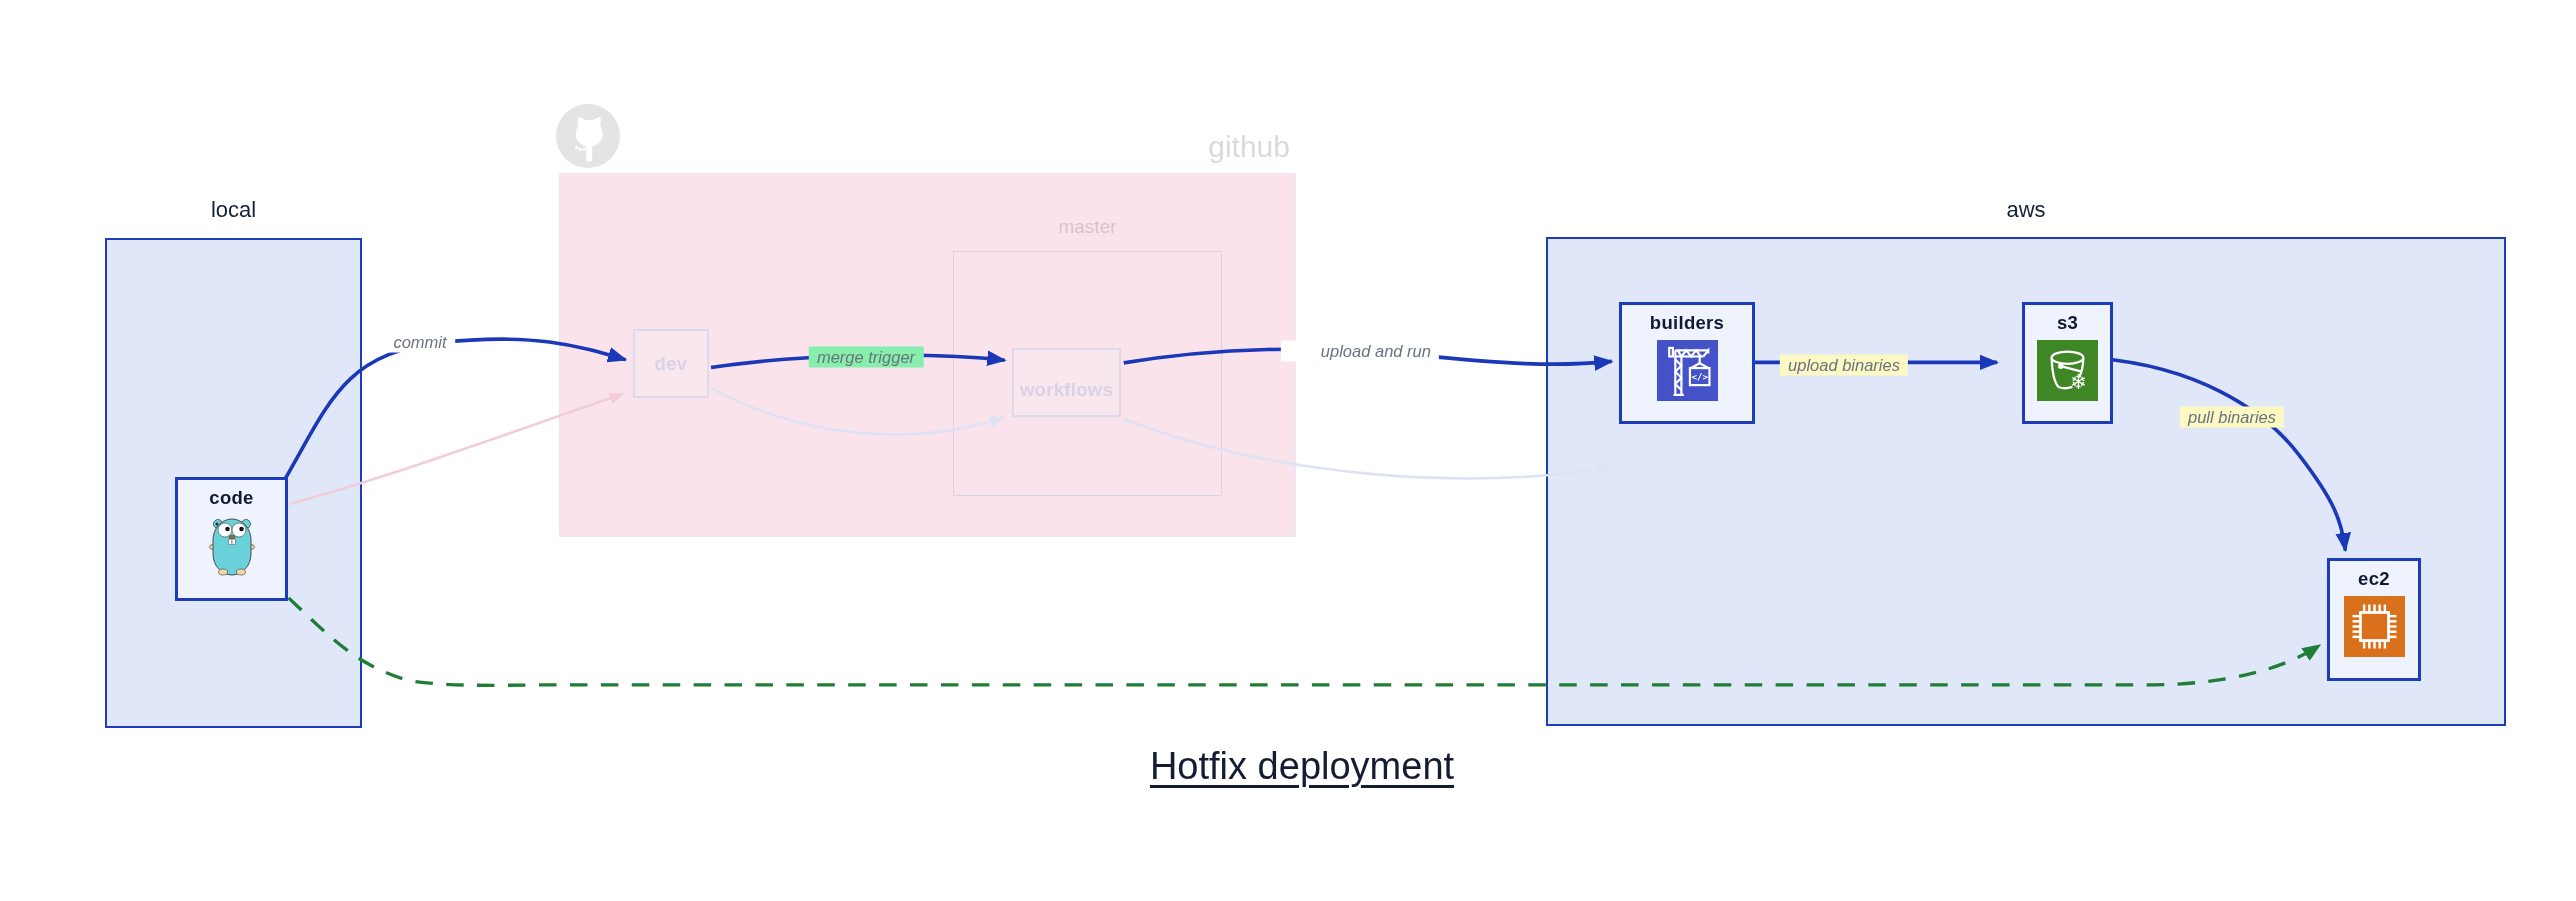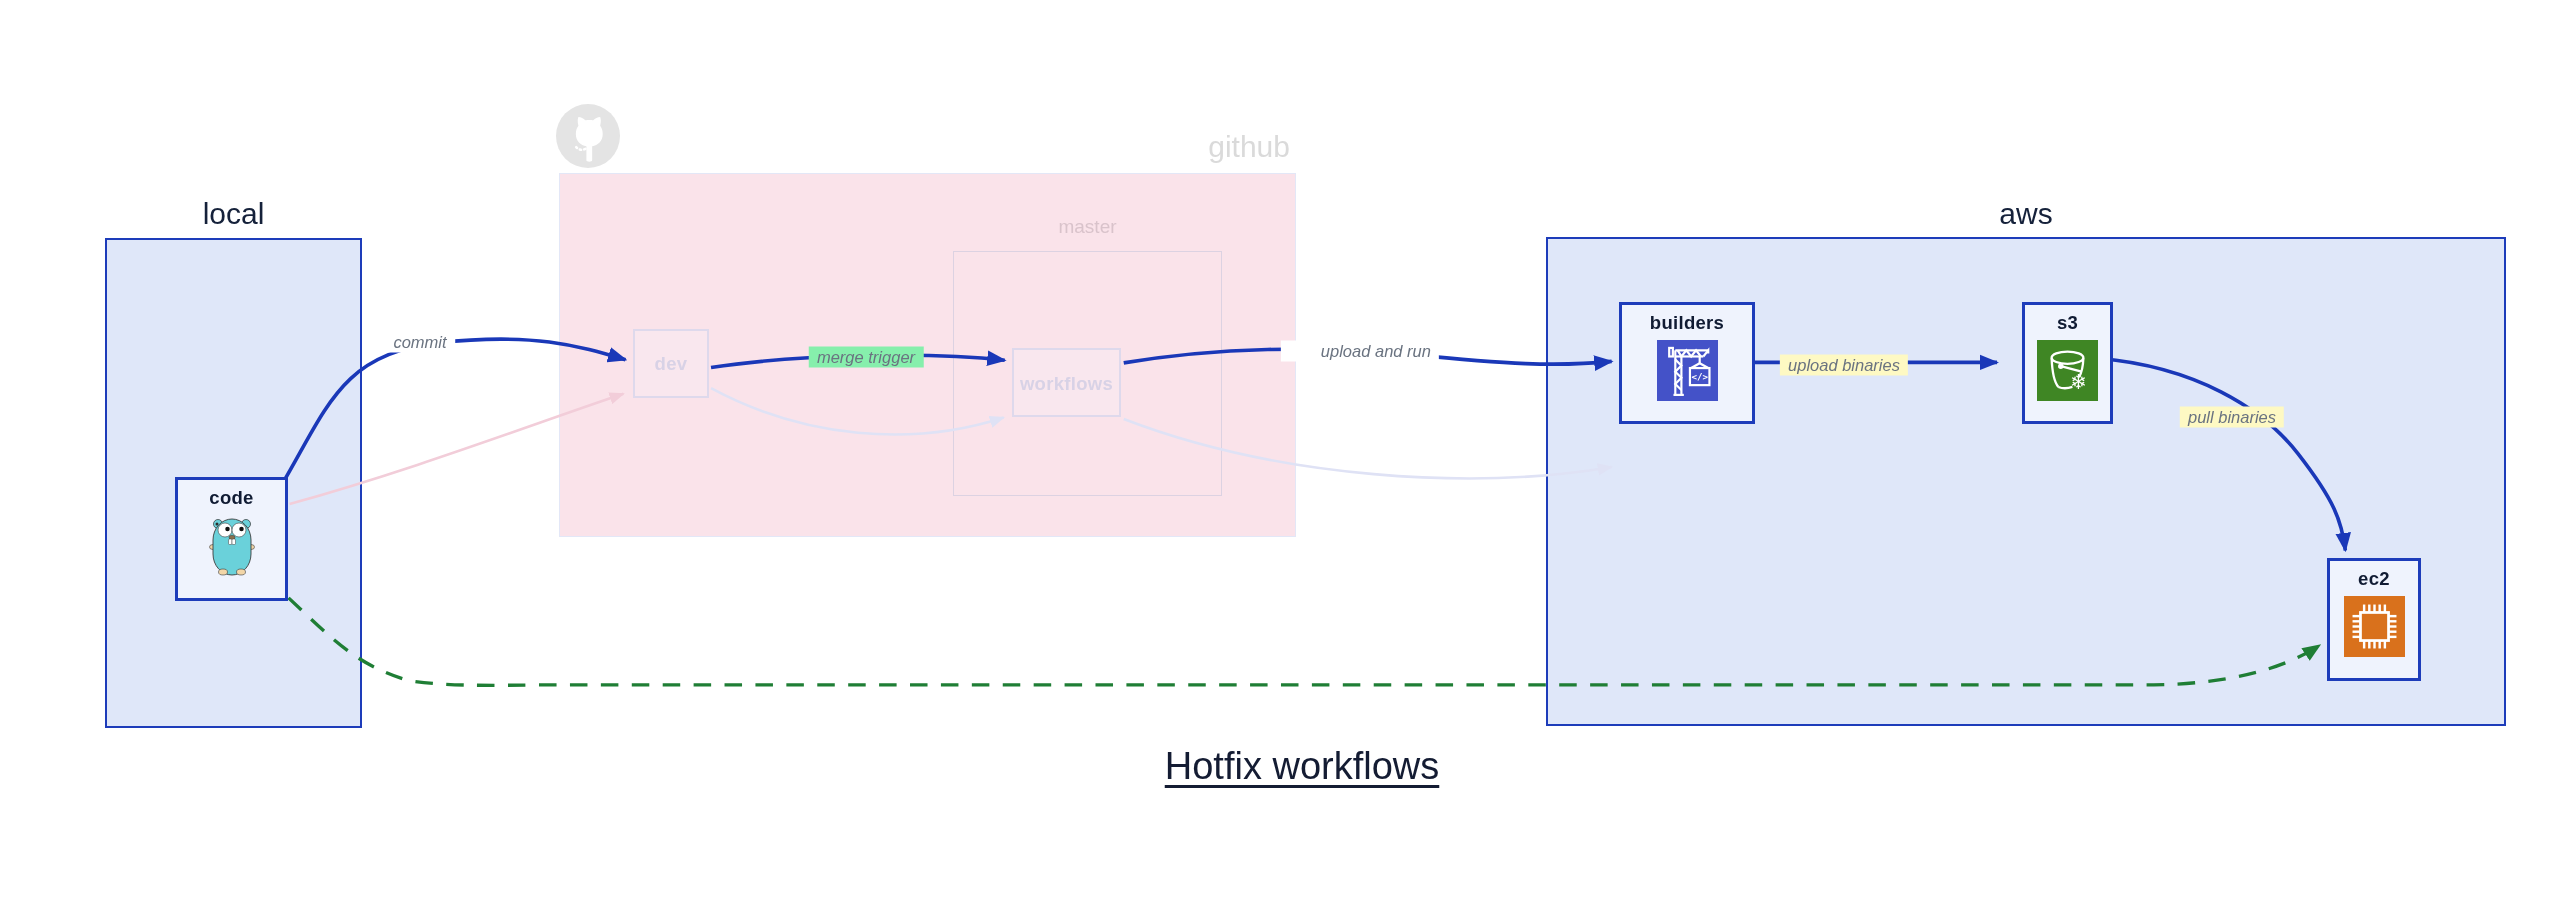--- a/index.html
+++ b/index.html
@@ -6,38 +6,38 @@
   .canvas{
     position:relative;width:2604px;height:902px;background:#ffffff;
     font-family:"Liberation Sans",sans-serif;overflow:hidden;
   }
   
   .group{position:absolute;box-sizing:border-box;z-index:1;}
   .g-local{left:105px;top:238px;width:257px;height:490px;background:#dfe7f9;border:2.6px solid #1d3cba;}
   .g-aws{left:1546px;top:237px;width:960px;height:489px;background:#dfe7f9;border:2.6px solid #1d3cba;}
   .g-github{left:559px;top:173px;width:737px;height:364px;background:#fae3ea;border:1.5px solid #e3e7f7;}
   .g-master{position:absolute;left:393px;top:77px;width:269px;height:245px;border:1.5px solid #dcd2e2;box-sizing:border-box;}
-  .glabel{position:absolute;font-size:30px;color:#15213a;text-align:center;z-index:2;}
+  .glabel{position:absolute;font-size:22px;color:#15213a;text-align:center;z-index:2;}
   .gl-local{left:105px;top:197px;width:257px;}
   .gl-aws{left:1546px;top:197px;width:960px;}
   .gl-github{left:559px;top:130px;width:731px;text-align:right;color:#dadada;font-size:30px;}
   .gl-master{left:953px;top:216px;width:269px;color:#d9c3cb;font-size:19px;}
   
   .node{position:absolute;box-sizing:border-box;display:flex;flex-direction:column;align-items:center;z-index:3;}
   .n-strong{background:#eff3fd;border:3.1px solid #1d3cba;}
   .n-faded{background:#f9e7ee;border:2.1px solid #ded9ec;}
   .n-code{left:175px;top:477px;width:113px;height:124px;}
   .n-builders{left:1619px;top:302px;width:136px;height:122px;}
   .n-s3{left:2006px;top:302px;width:91px;height:122px;margin-left:16px;}
   .n-ec2{left:2327px;top:558px;width:94px;height:123px;}
   .n-dev{left:633px;top:329px;width:76px;height:69px;justify-content:center;}
   .n-workflows{left:1012px;top:348px;width:109px;height:69px;justify-content:flex-end;}
   .node-label{font-weight:bold;font-size:18.5px;color:#101b33;margin-top:7.2px;letter-spacing:0.3px;}
   .faded-label{color:#d8d2e6;margin:0;}
-  .n-workflows .faded-label{margin-bottom:20px;}
+  .n-workflows .faded-label{margin-bottom:14px;}
   .icon{width:61px;height:61px;margin-top:6.2px;display:block;}
   .gopher{width:62px;height:65px;margin-top:2.1px;display:block;}
   
   .elabel{position:absolute;font-style:italic;font-size:16.5px;color:#6a7380;
           transform:translate(-50%,-50%);padding:1px 8.2px;white-space:nowrap;z-index:4;}
   .bg-white{background:#ffffff;}
   .bg-pink{background:#86efac;}
   .bg-blue{background:#fef9c3;}
   
   .edges{position:absolute;left:0;top:0;width:2604px;height:902px;z-index:2;}
@@ -204,16 +204,16 @@
       </g>
     </svg>
   </div>
 
   <div class="elabel bg-white" style="left:420px;top:342px;">commit</div>
   <div class="elabel bg-pink" style="left:866px;top:357px;">merge trigger</div>
   <div class="elabel bg-white" style="left:1360px;top:351px;padding-left:40px;">upload and run</div>
   <div class="elabel bg-blue" style="left:1844px;top:365px;">upload binaries</div>
   <div class="elabel bg-blue" style="left:2232px;top:417px;">pull binaries</div>
 
-  <div class="title">Hotfix workflows</div>
+  <div class="title">Hotfix deployment</div>
 
 </div>
 
 
 </body></html>

